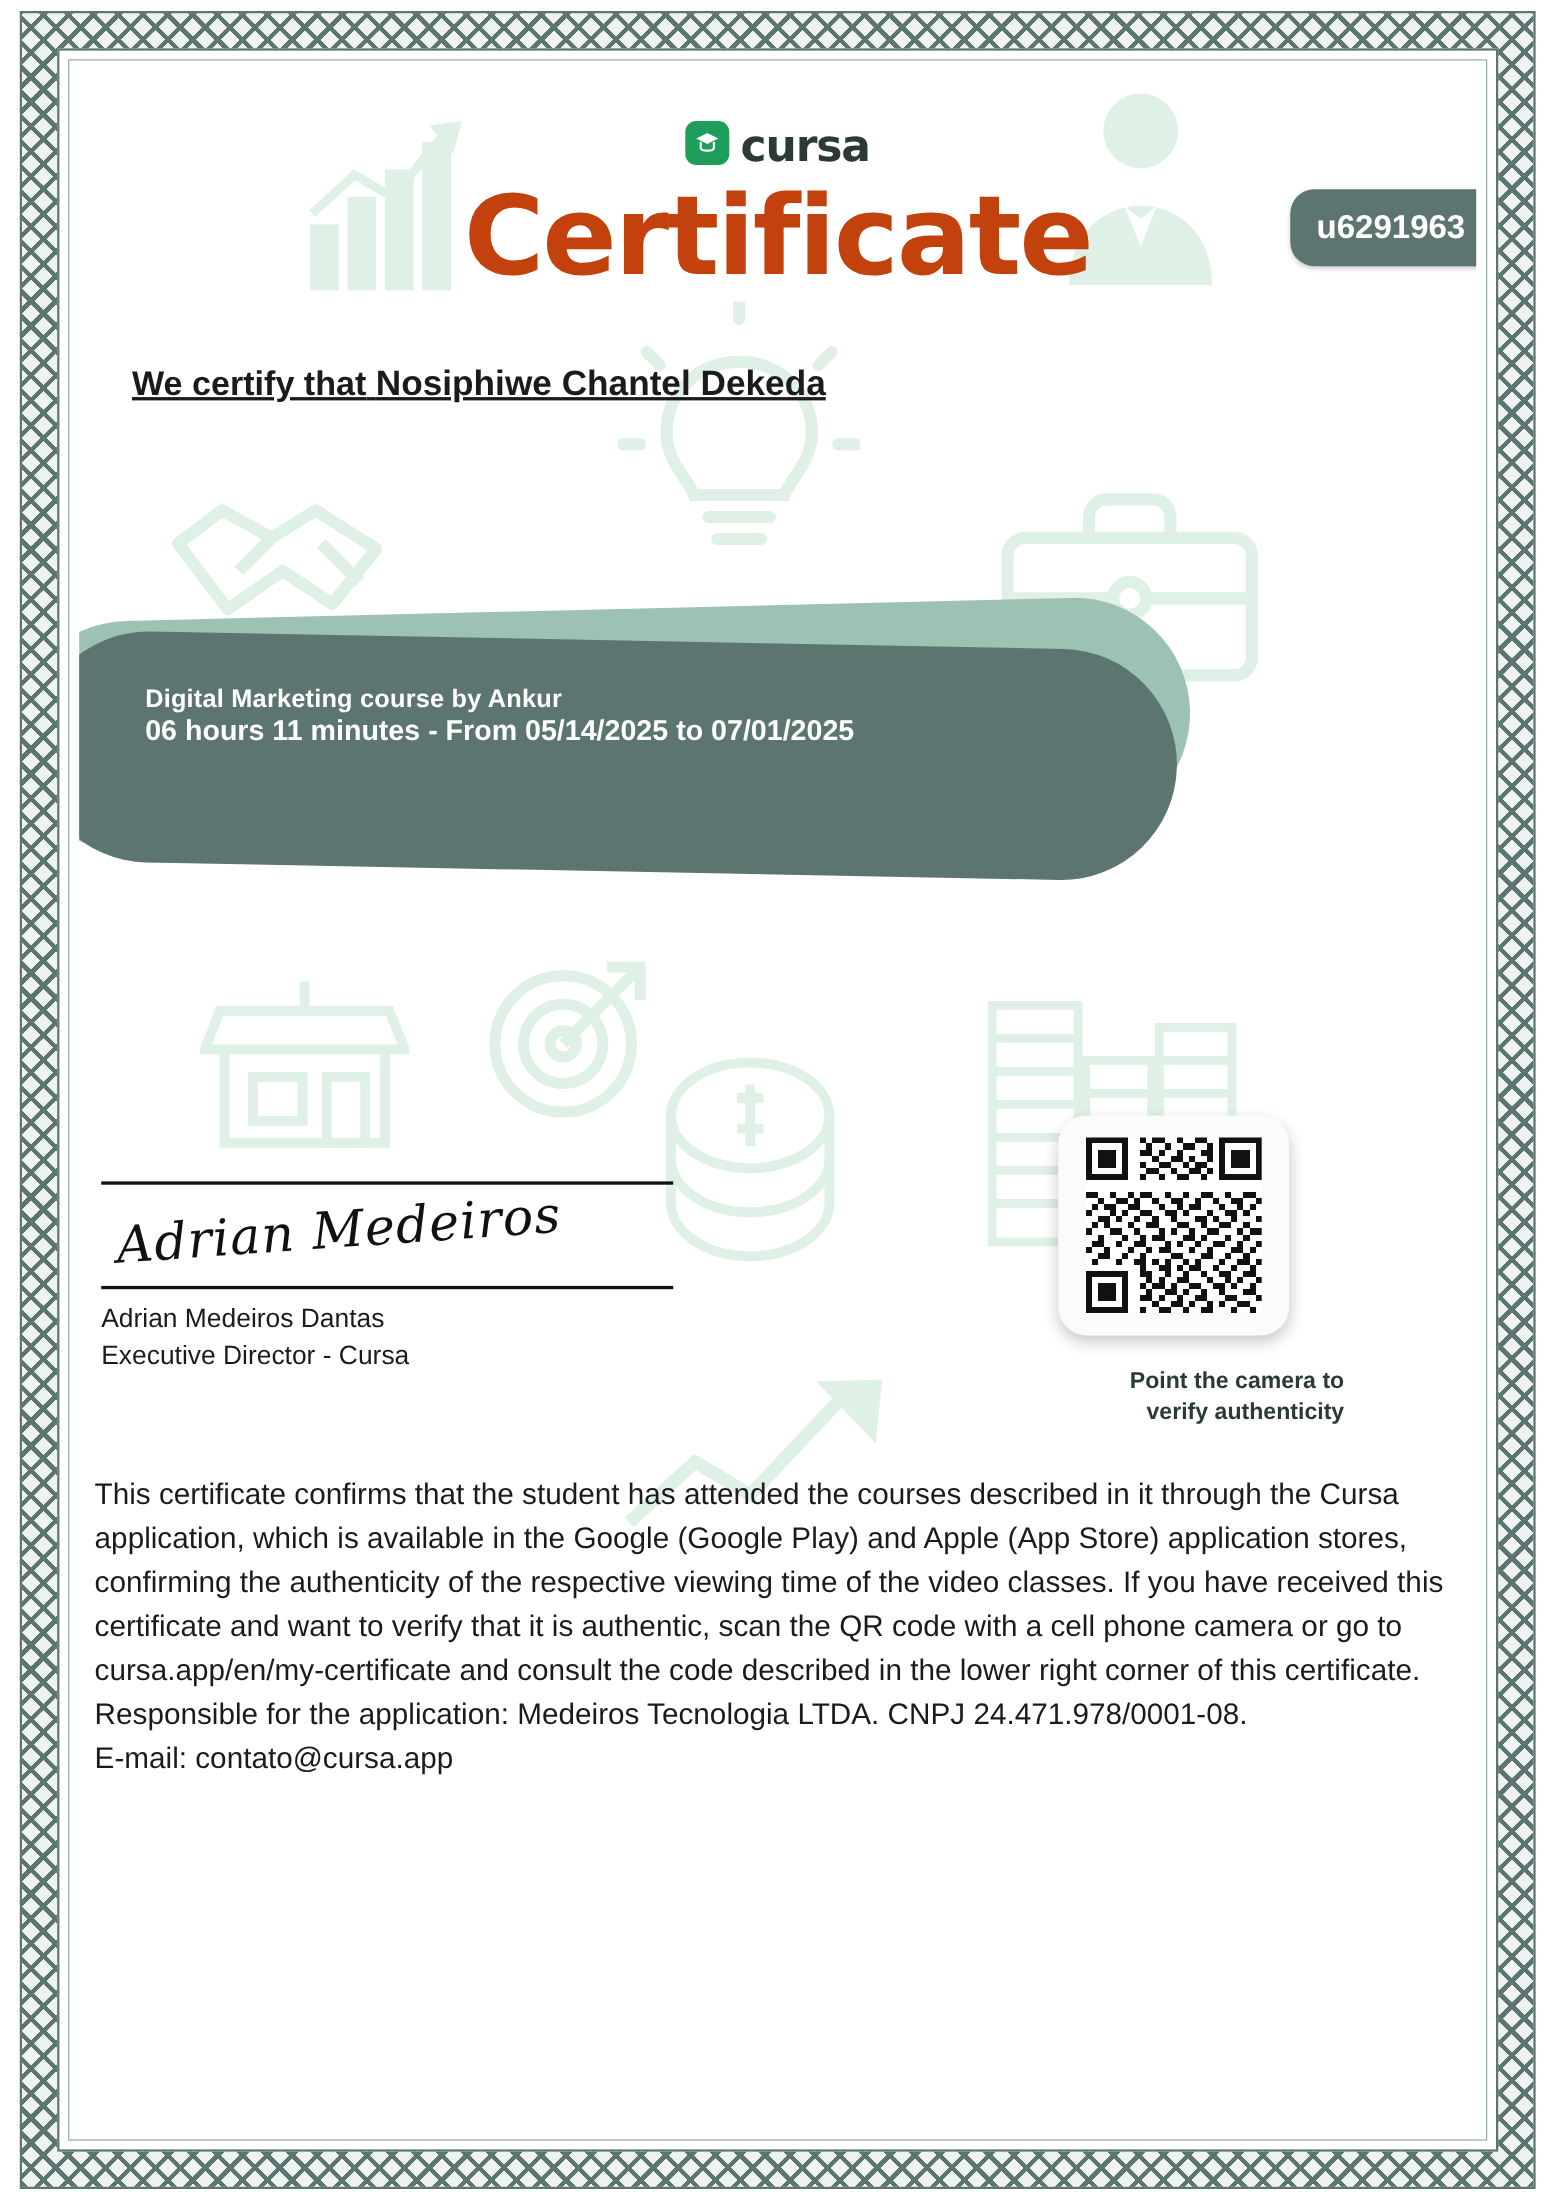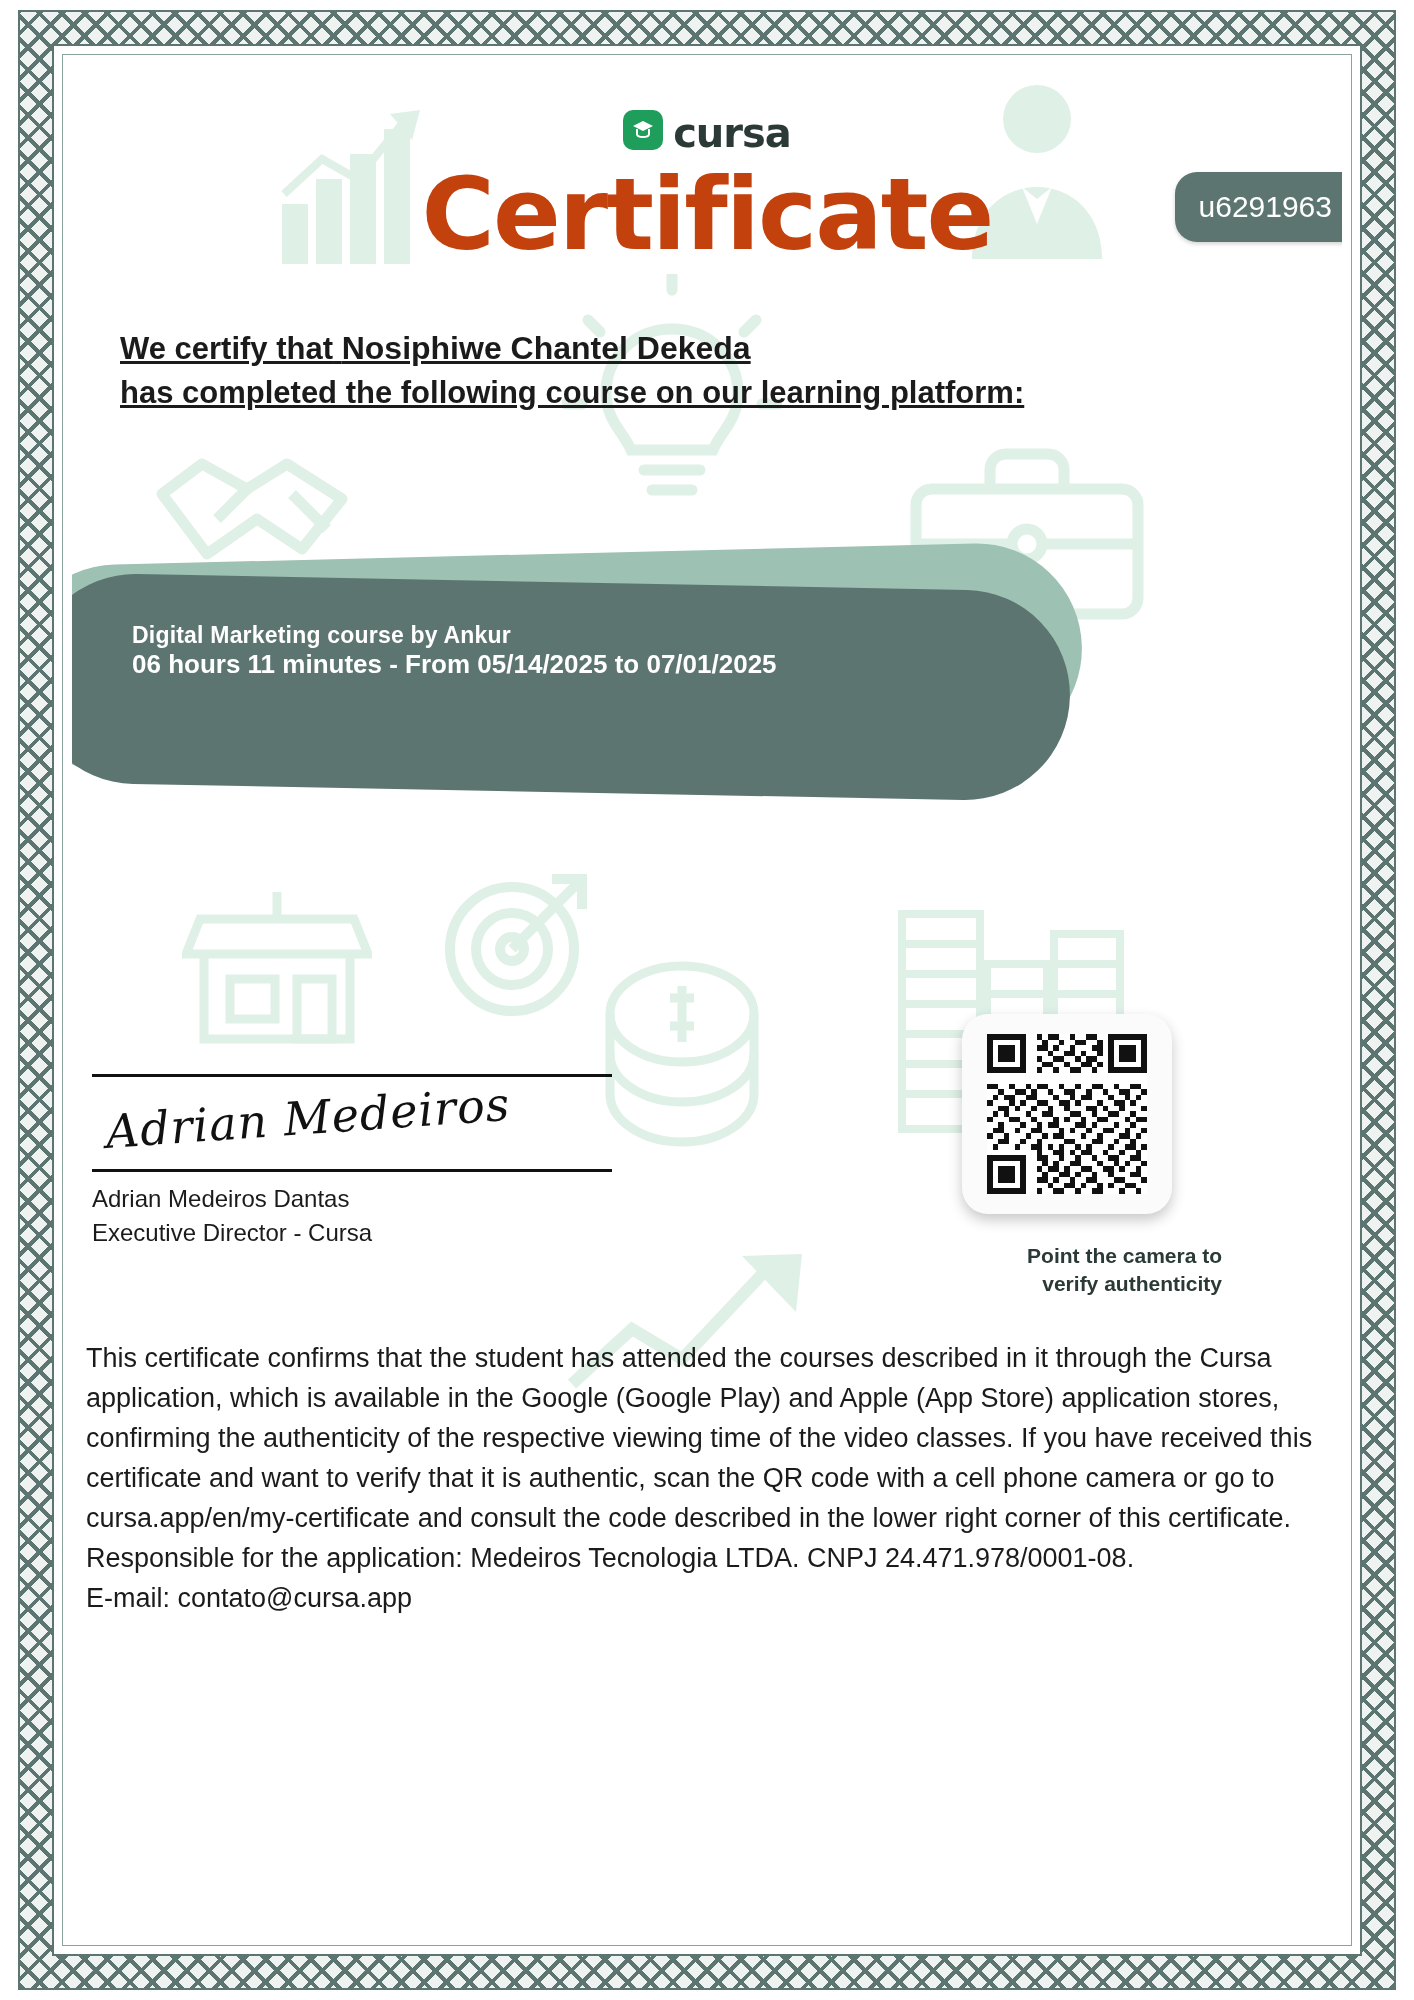--- a/index.html
+++ b/index.html
@@ -55,21 +55,21 @@
   .cert-title{
     position:absolute;left:0;right:0;top:92px;text-align:center;
     font-size:100px;font-weight:bold;color:#c2410c;letter-spacing:-2px;
     font-family:"DejaVu Sans", sans-serif;
   }
   .code-badge{
     position:absolute;right:-60px;top:108px;
     background:#5d7570;color:#fff;
     padding:18px 70px 18px 24px;
     border-radius:22px 0 0 22px;
-    font-size:30px;font-weight:normal;
+    font-size:30px;font-weight:bold;
     box-shadow:0 2px 4px rgba(0,0,0,.18);
   }
   
   .certify{
     position:absolute;left:48px;top:262px;right:40px;
     font-size:31px;font-weight:bold;color:#1b1b1b;line-height:1.42;text-decoration:underline;
   }
   .certify .name{font-size:32px;}
   
   .pill-wrap{position:absolute;left:-60px;right:-20px;top:490px;height:270px;}
@@ -221,21 +221,20 @@
 
     <div class="cert-title">Certificate</div>
 
     <div class="code-badge">u6291963</div>
 
     <div class="certify">
       <div>
         <span>We certify that</span>
         <span class="name">Nosiphiwe Chantel Dekeda</span>
       </div>
-      <div>has completed the following course on our learning platform:</div>
     </div>
 
     <div class="pill-wrap">
       <div class="pill-back"></div>
       <div class="pill-front"></div>
       <div class="pill-text">
         <div class="course-name">Digital Marketing course by Ankur</div>
         <div class="course-meta">06 hours 11 minutes - From 05/14/2025 to 07/01/2025</div>
       </div>
     </div>

